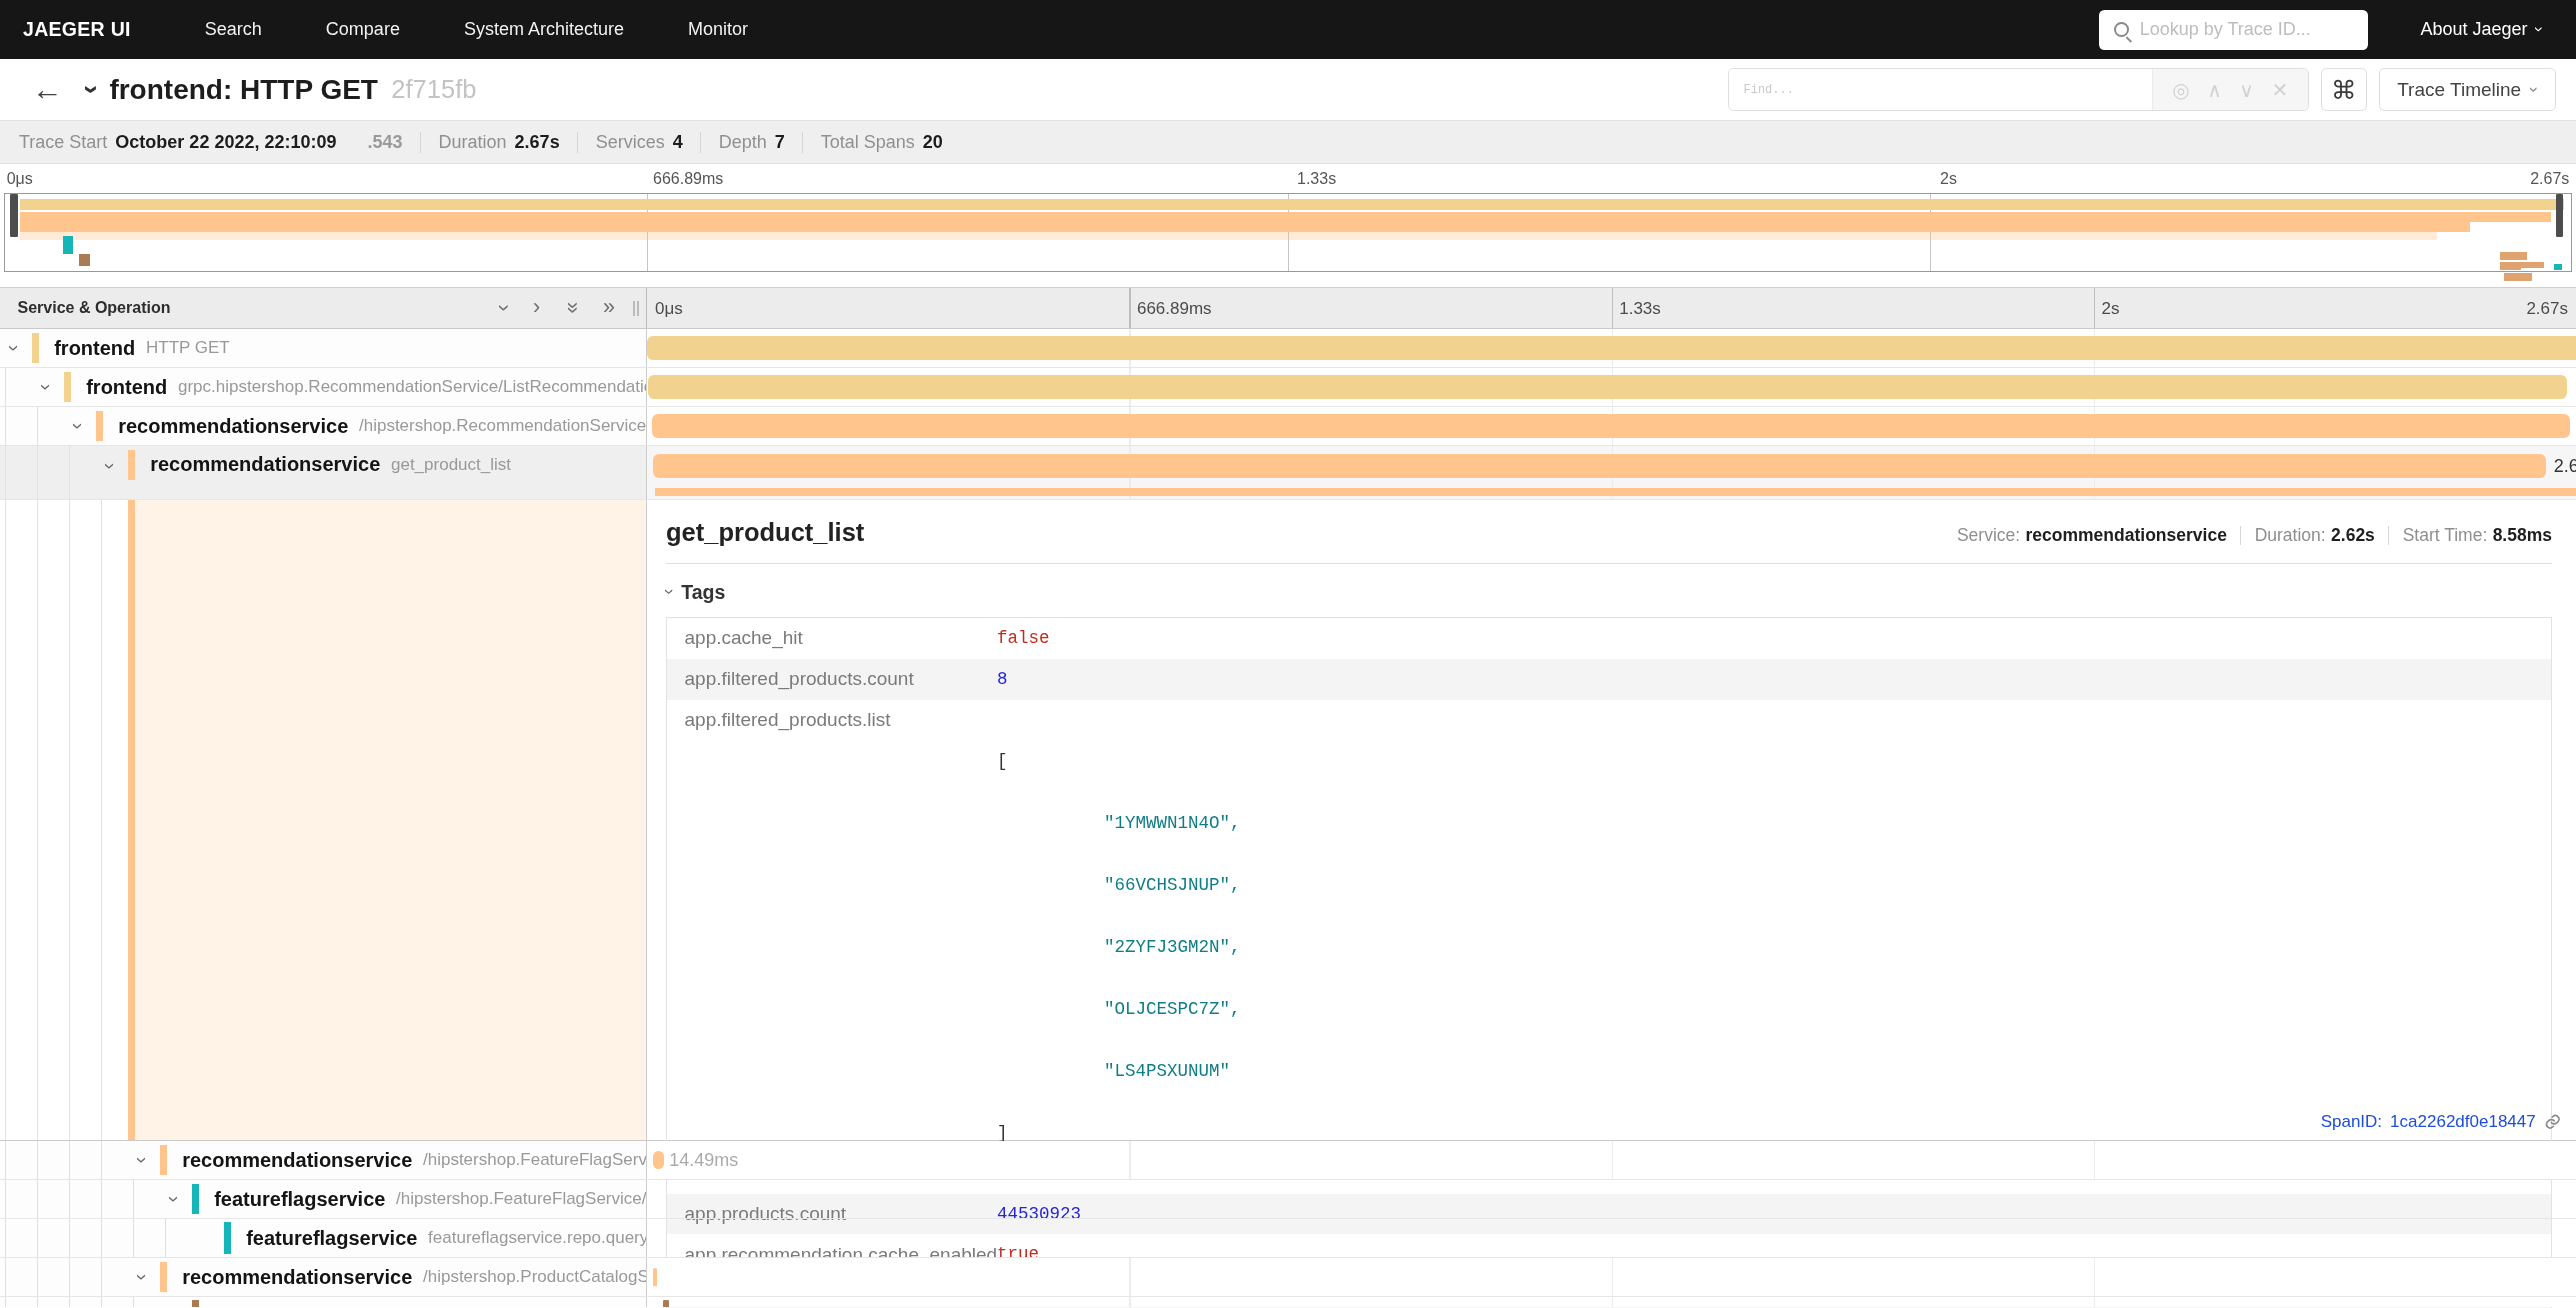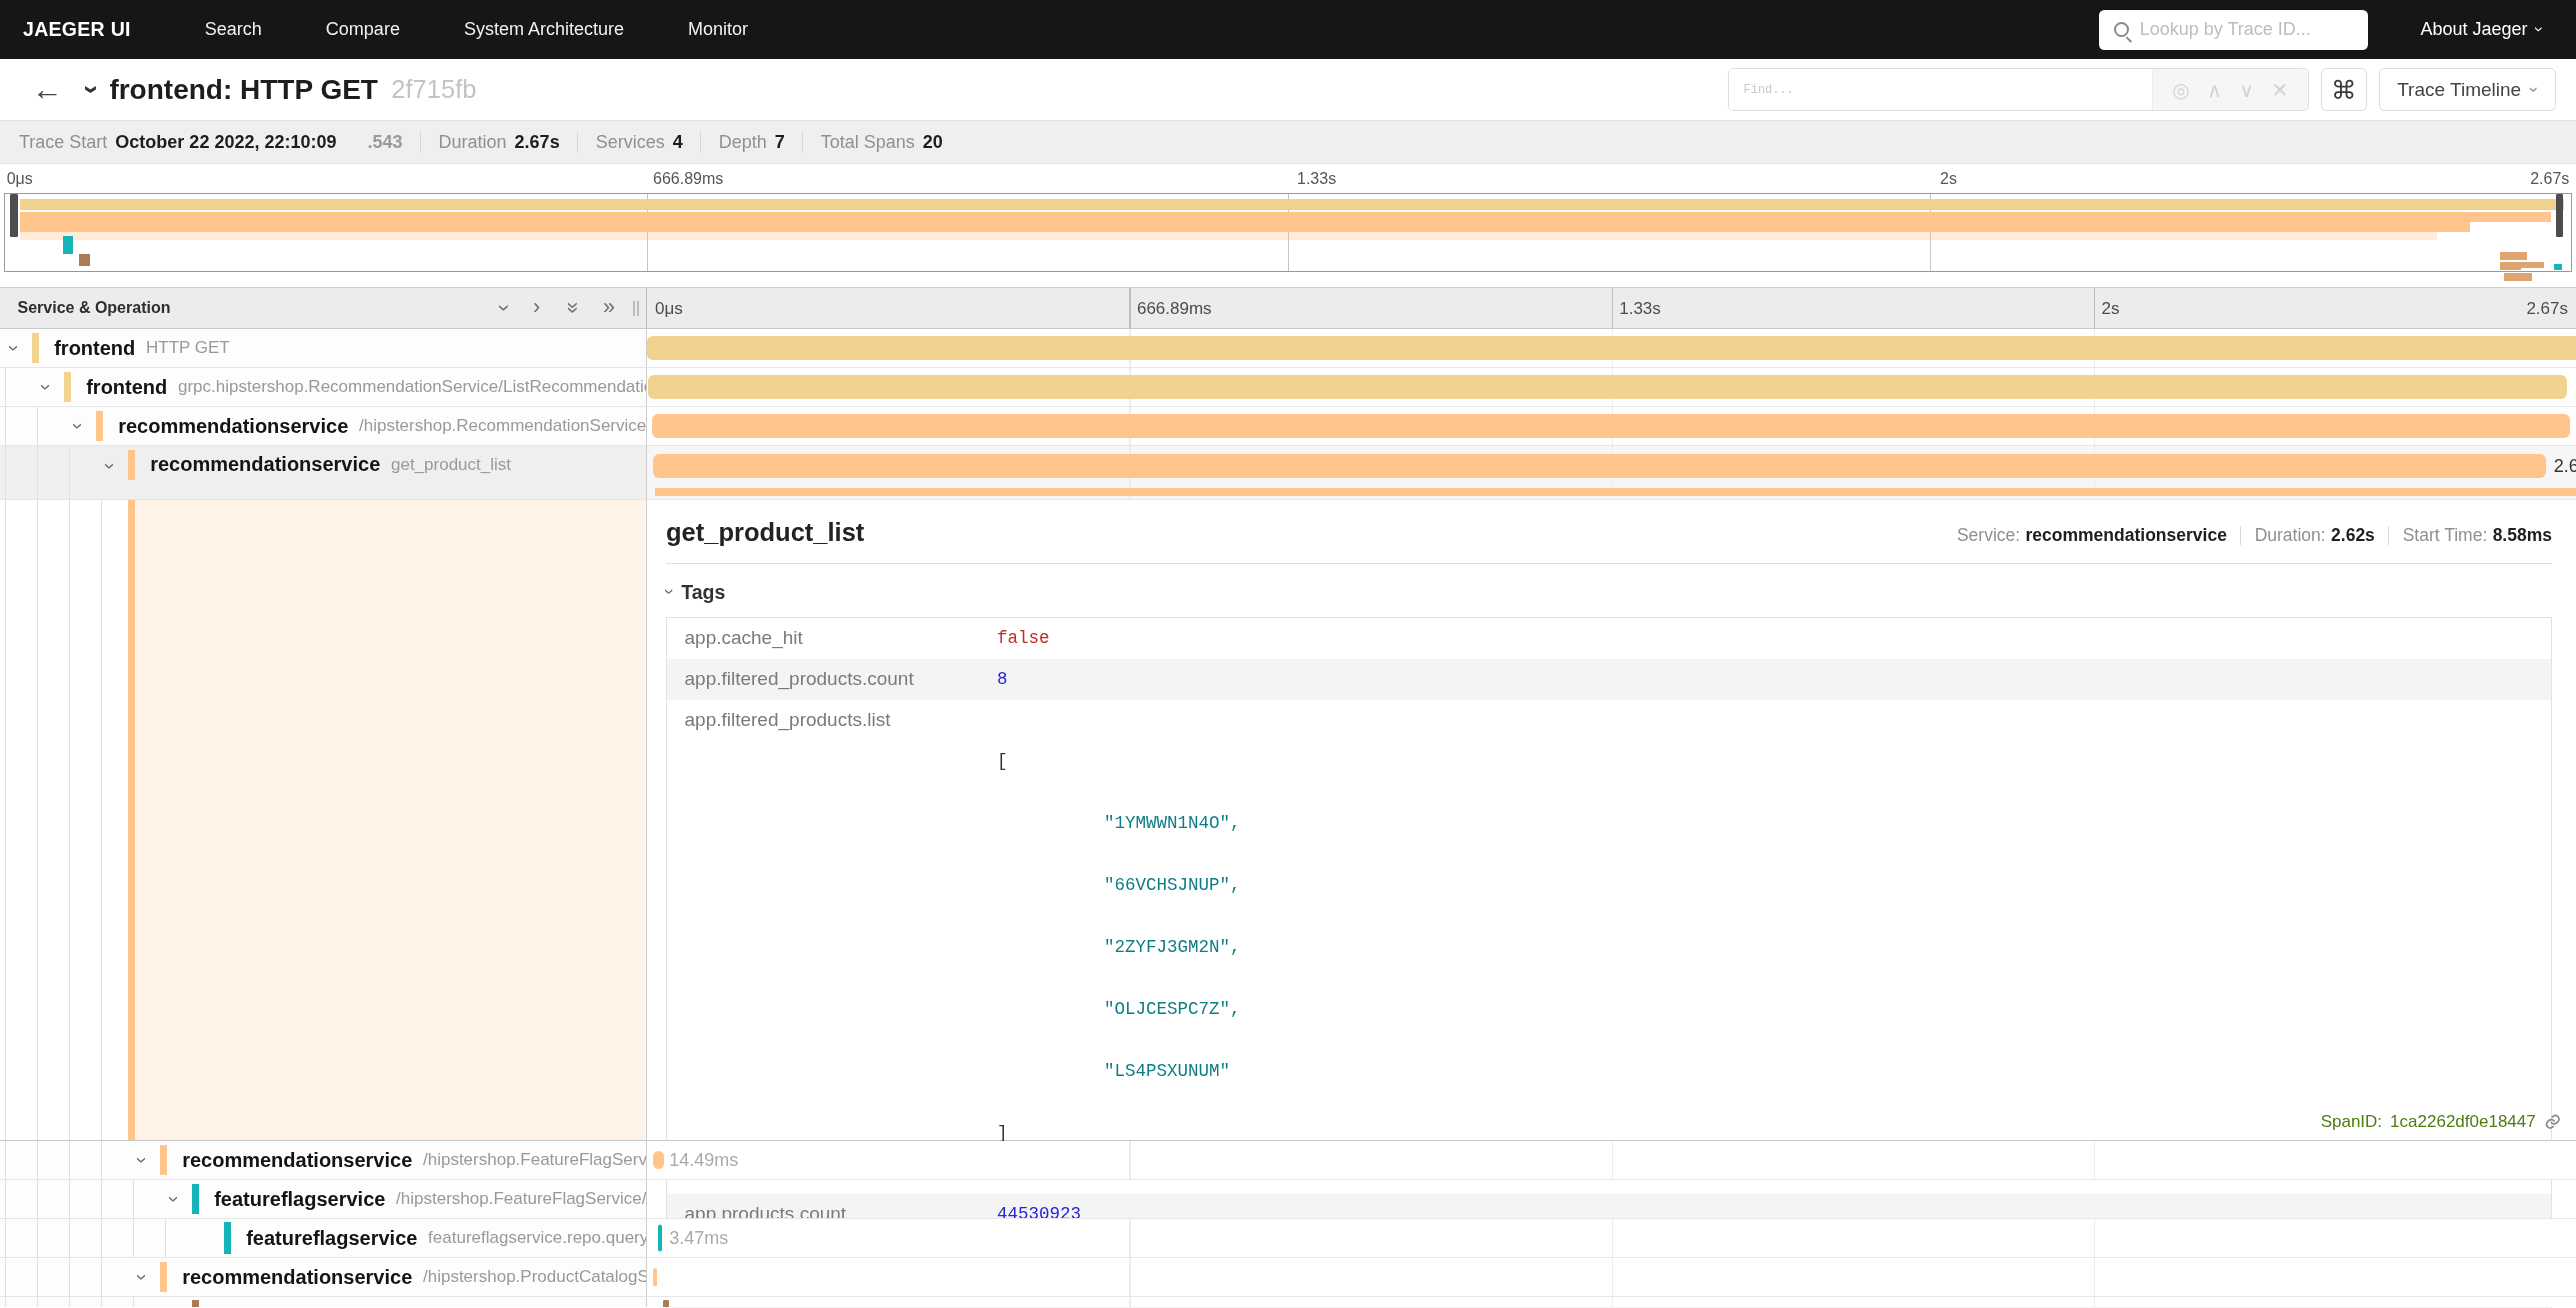--- a/index.html
+++ b/index.html
@@ -100,21 +100,21 @@
   .pdivider { height:0.7px; background:#dedede; margin-top:16px; }
   .sect { margin-top:17.5px; display:flex; align-items:center; gap:9.4px; font-size:19.5px; font-weight:bold; color:#333; }
   .sect .chev { color:#666; font-weight:normal; }
   .tags-table { margin-top:13.4px; border:0.7px solid #e2e2e2; }
   .trow { display:flex; font-size:19px; }
   .trow:nth-child(even) { background:#f4f4f4; }
   .tk { width:330px; flex:none; padding:9.4px 0 9.4px 17.5px; color:#7a7a7a; }
   .tv { flex:1; font-family:"Liberation Mono", monospace; font-size:17.5px; padding:10px 0; white-space:pre; }
   .tv .line { line-height:22px; }
   .tv .ind { padding-left:107px; }
-  .spanid { position:absolute; right:14.8px; bottom:8px; font-size:17px; color:#4d7c0f; display:flex; align-items:center; gap:8px; }
+  .spanid { position:absolute; right:14.8px; bottom:8px; font-size:17px; color:#1d4ed8; display:flex; align-items:center; gap:8px; }
   .linkicon { width:17.5px; height:17.5px; }
 </style>
 </head>
 <body>
 
 <div class="app">
 
   <div class="nav">
     <div class="brand">JAEGER UI</div>
     <div class="nav-item">Search</div>
@@ -429,27 +429,20 @@
           <span class="guide" style="left:69px"></span>
           <span class="guide" style="left:101px"></span>
           <span class="guide" style="left:133px"></span>
           <span class="guide" style="left:165px"></span>
         <div class="tinner">
           <div class="cbar" style="height: 32px; background: rgb(24, 181, 184);"></div>
           <span class="svc">featureflagservice</span>
           <span class="op">featureflagservice.repo.query:fe...</span>
         </div>
       </div>
-      <div class="bars">
-        <div class="bgrid" style="left:25%"></div>
-          <div class="bgrid" style="left:50%"></div>
-          <div class="bgrid" style="left:75%"></div>
-        <div class="bar" style="border-radius: 2px; left: 0.58%; width: 4px; height: 27px; background: rgb(24, 181, 184);"></div>
-        <div class="dur" style="left: 1.15%;">3.47ms</div>
-      </div>
     </div>
 
     <div class="row" style="--d:4">
       <div class="tree">
         <span class="guide" style="left:5.4px"></span>
           <span class="guide" style="left:37px"></span>
           <span class="guide" style="left:69px"></span>
           <span class="guide" style="left:101px"></span>
         <span class="rchev">›</span>
         <div class="tinner">

